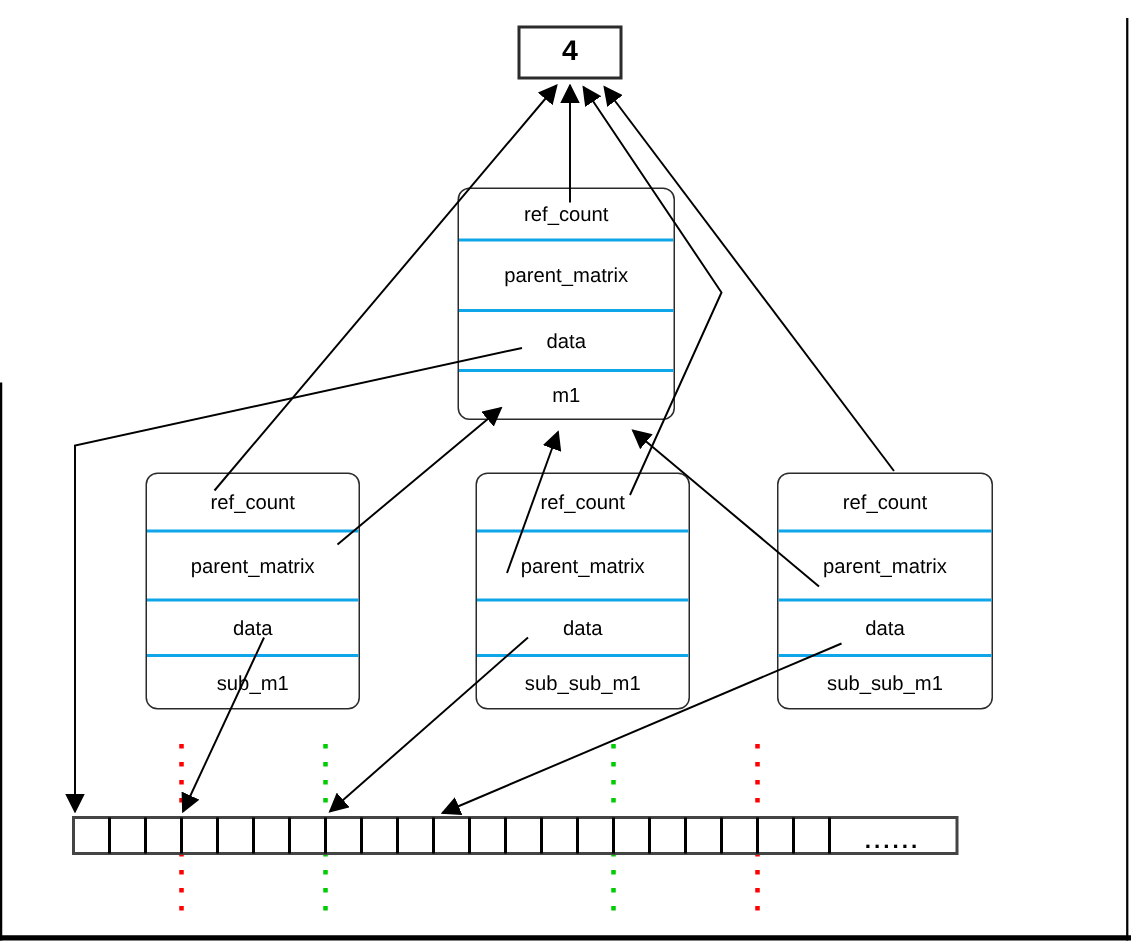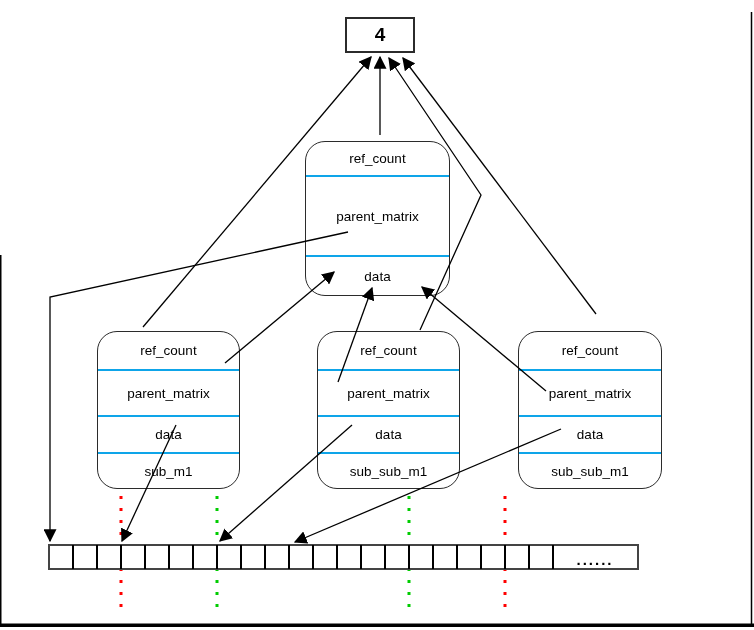--- a/index.html
+++ b/index.html
@@ -7,41 +7,42 @@
     position:relative;width:754px;height:630px;background:#ffffff;overflow:hidden;
     font-family:"Liberation Sans", sans-serif;color:#000;
   }
   .lines-layer{position:absolute;left:0;top:0;z-index:2;pointer-events:none;}
   .box{position:absolute;z-index:1;background:#fff;box-sizing:border-box;}
   .counter{
     border:2px solid #2b2b2b;display:flex;align-items:center;justify-content:center;
     font-size:19px;font-weight:600;
   }
   .record{
-    border:1.5px solid #2b2b2b;border-radius:20px;display:flex;flex-direction:column;margin-top:16px;
+    border:1.5px solid #2b2b2b;border-radius:8px;display:flex;flex-direction:column;
   }
   .record .row{
     display:flex;align-items:center;justify-content:center;
     font-size:13.5px;box-sizing:border-box;
   }
   .record .row + .row{border-top:2px solid #0ea5e9;}
 </style>
 </head>
 <body>
 
 <div class="canvas">
 
   <div class="box counter" style="left:345px;top:17px;width:70px;height:36px;">
     <span>4</span>
   </div>
 
   <div class="box record" style="left:305px;top:125px;width:145px;height:155px;">
     <div class="row" style="height:33px;">ref_count</div>
     <div class="row" style="flex:1;">parent_matrix</div>
     <div class="row" style="height:40px;">data</div>
+    <div class="row" style="height:33px;">m1</div>
   </div>
 
   <div class="box record" style="left:97px;top:315px;width:143px;height:158px;">
     <div class="row" style="height:37px;">ref_count</div>
     <div class="row" style="flex:1;">parent_matrix</div>
     <div class="row" style="height:37px;">data</div>
     <div class="row" style="height:36px;">sub_m1</div>
   </div>
 
   <div class="box record" style="left:317px;top:315px;width:143px;height:158px;">

